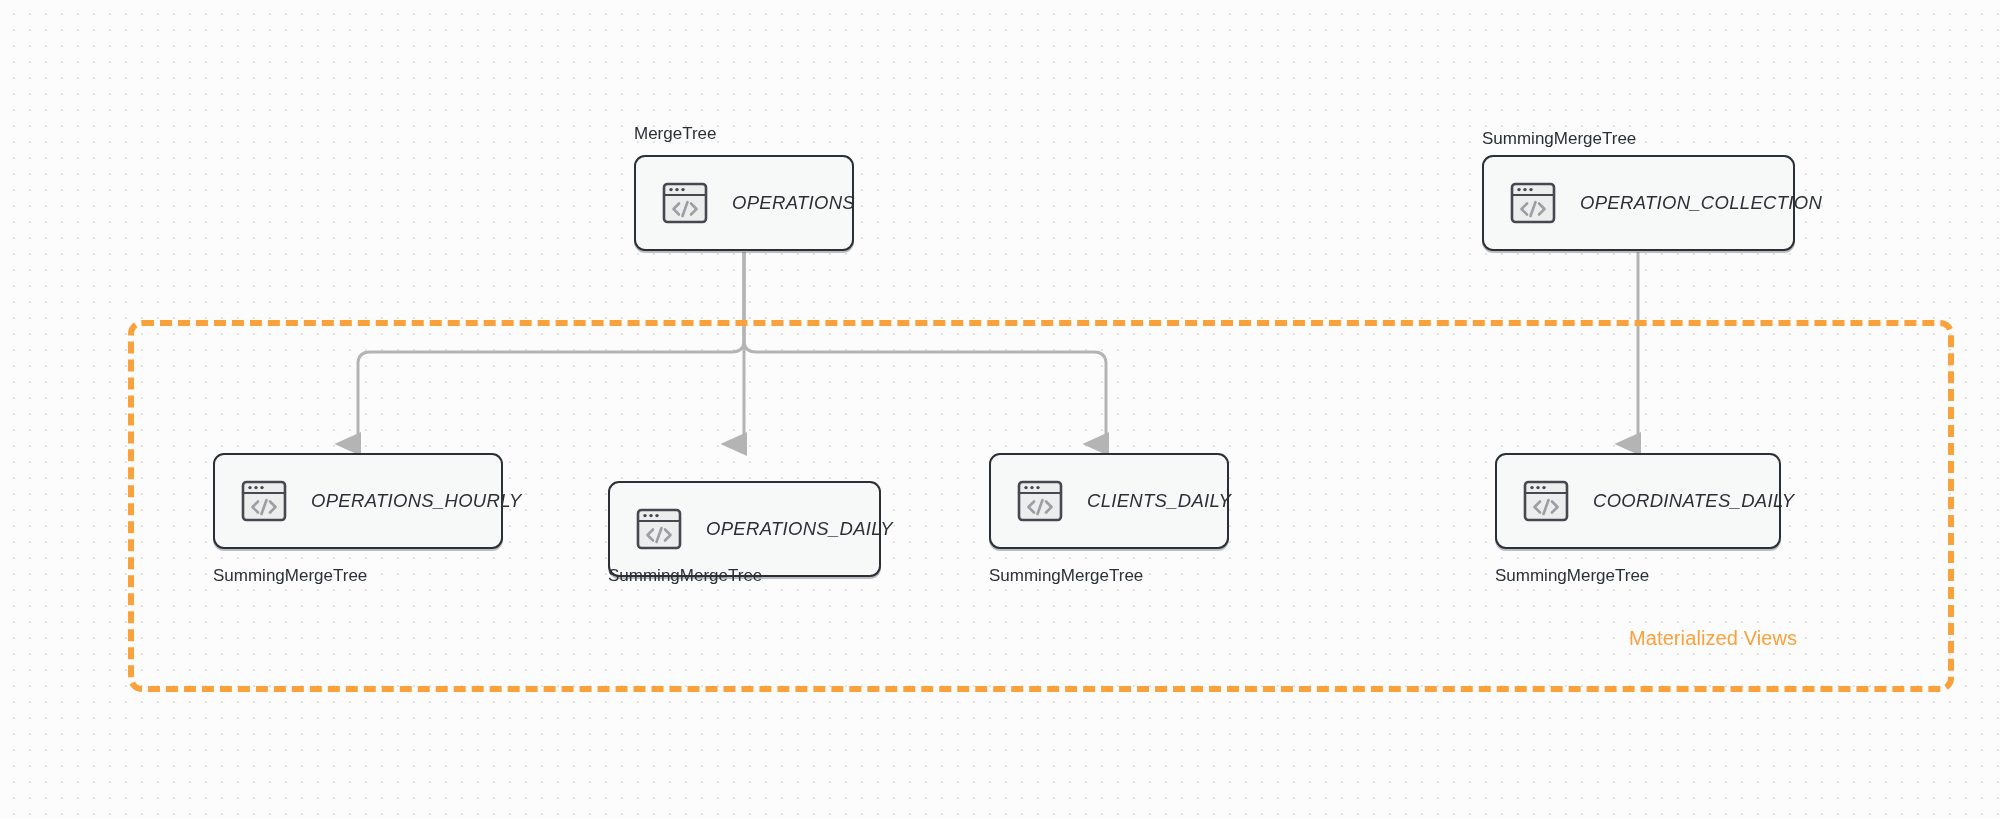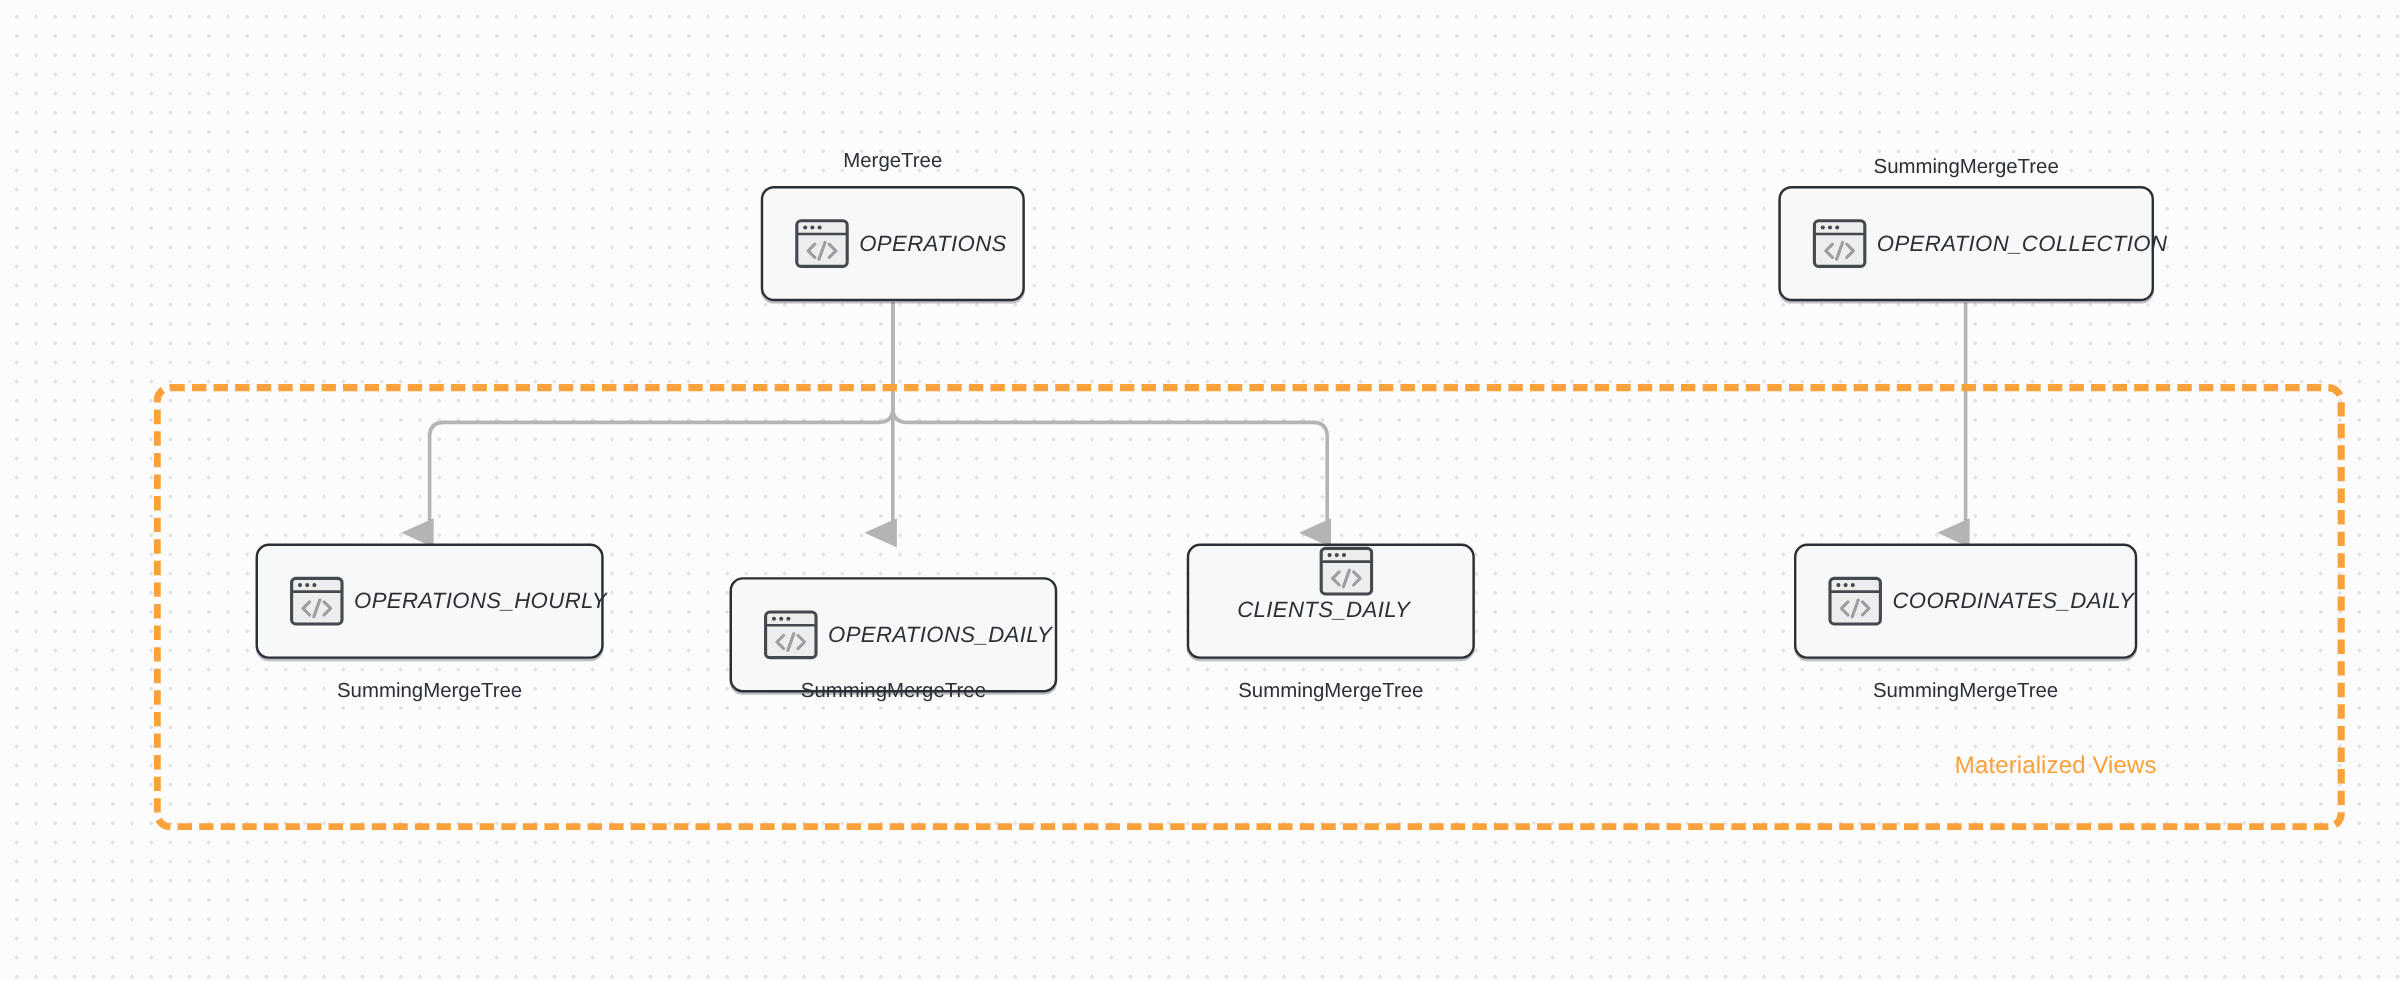--- a/index.html
+++ b/index.html
@@ -61,35 +61,35 @@
     flex: 0 0 auto;
     margin-left: 26px;
     width: 46px;
     height: 42px;
     display: block;
   }
   .node-label {
     flex: 1 1 auto;
     text-align: center;
     padding-right: 20px;
-    padding-left: 8px;
+    padding-left: 24px;
     font-style: italic;
     font-size: 18.5px;
     color: #2b2f36;
     letter-spacing: 0.3px;
     white-space: nowrap;
   }
 
   
   .engine-caption {
     position: absolute;
     font-size: 17px;
     color: #2b2f36;
     white-space: nowrap;
-    text-align: center;
+    text-align: left;
   }
 </style>
 </head>
 <body>
 
 <div id="canvas">
 
   <svg id="edges" viewBox="0 0 2000 818" width="2000" height="818" xmlns="http://www.w3.org/2000/svg">
     <defs>
       <marker id="ah" viewBox="0 0 12 12" refX="6" refY="10" markerWidth="9" markerHeight="9" orient="auto-start-reverse">
@@ -170,21 +170,21 @@
       <circle cx="15" cy="7.6" r="1.7" fill="#44484f"></circle>
       <circle cx="21" cy="7.6" r="1.7" fill="#44484f"></circle>
       <path d="M 17 21.5 L 11.5 27 L 17 32.5" fill="none" stroke="#9b9ea3" stroke-width="2.6" stroke-linecap="round" stroke-linejoin="round"></path>
       <path d="M 29 21.5 L 34.5 27 L 29 32.5" fill="none" stroke="#9b9ea3" stroke-width="2.6" stroke-linecap="round" stroke-linejoin="round"></path>
       <line x1="25.5" y1="20" x2="20.5" y2="34" stroke="#9b9ea3" stroke-width="2.6" stroke-linecap="round"></line>
     </svg>
     <span class="node-label">OPERATIONS_DAILY</span>
   </div>
   <div class="engine-caption" style="left:608px; top:566px; width:273px;">SummingMergeTree</div>
 
-  <div class="node" style="left:989px; top:453px; width:240px; height:96px;flex-direction:column;">
+  <div class="node" style="left:989px; top:453px; width:240px; height:96px;">
     <svg class="node-icon" viewBox="0 0 46 42" xmlns="http://www.w3.org/2000/svg">
       <rect x="2" y="2" width="42" height="38" rx="3.5" ry="3.5" fill="#eceded" stroke="#44484f" stroke-width="2.6"></rect>
       <line x1="2" y1="13" x2="44" y2="13" stroke="#44484f" stroke-width="2.2"></line>
       <circle cx="9" cy="7.6" r="1.7" fill="#44484f"></circle>
       <circle cx="15" cy="7.6" r="1.7" fill="#44484f"></circle>
       <circle cx="21" cy="7.6" r="1.7" fill="#44484f"></circle>
       <path d="M 17 21.5 L 11.5 27 L 17 32.5" fill="none" stroke="#9b9ea3" stroke-width="2.6" stroke-linecap="round" stroke-linejoin="round"></path>
       <path d="M 29 21.5 L 34.5 27 L 29 32.5" fill="none" stroke="#9b9ea3" stroke-width="2.6" stroke-linecap="round" stroke-linejoin="round"></path>
       <line x1="25.5" y1="20" x2="20.5" y2="34" stroke="#9b9ea3" stroke-width="2.6" stroke-linecap="round"></line>
     </svg>

